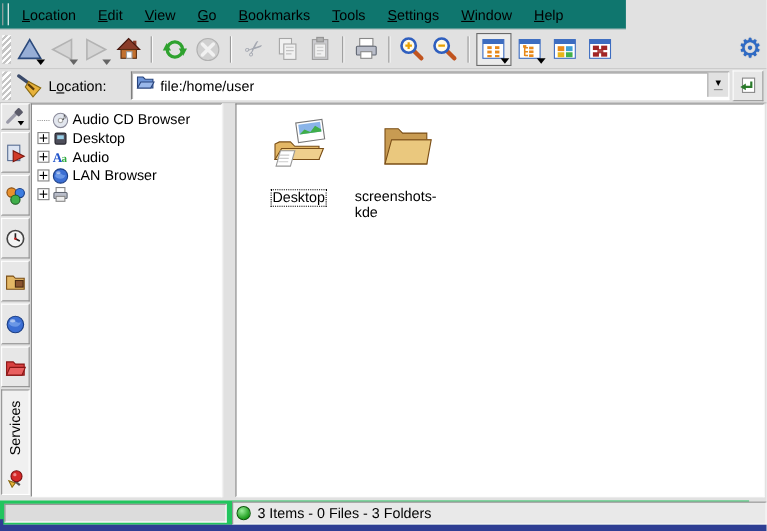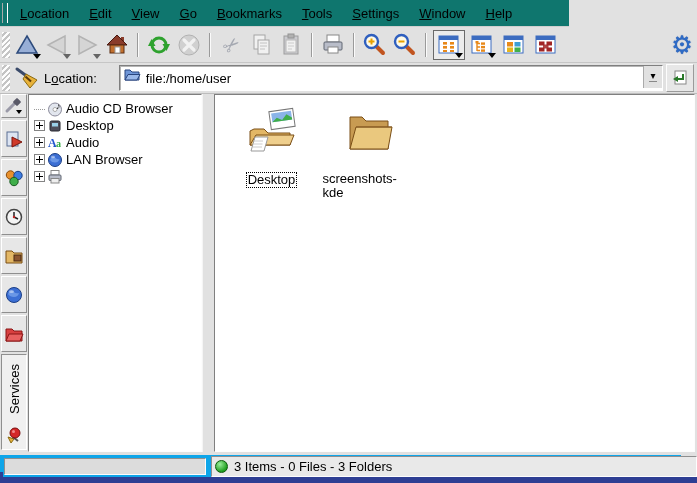--- a/index.html
+++ b/index.html
@@ -72,21 +72,21 @@
     border-left:1px solid #f5f5f5;border-right:1px solid #bdbdbd;}
   #mainview{position:absolute;left:214px;top:1px;width:481px;height:358px;background:#fff;
     border-top:1px solid #7f7f7f;border-left:1px solid #7f7f7f;
     border-bottom:1px solid #fdfdfd;border-right:1px solid #fdfdfd;
     box-sizing:border-box;padding:12px 0 0 8px;display:flex;align-items:flex-start;}
   .fitem{width:97px;display:flex;flex-direction:column;align-items:center;flex:0 0 auto;}
   .fitem .ficon{width:52px;height:48px;}
   .flabel{margin-top:17px;text-align:left;line-height:14px;max-width:92px;}
   .flabel.focused{border:1px dotted #000;padding:0 1px;}
   
-  #statusrow{position:absolute;left:0;top:455px;width:681px;height:22px;background:#0ea5e9;}
+  #statusrow{position:absolute;left:0;top:455px;width:681px;height:22px;background:#22c55e;}
   #side-status{position:absolute;left:4px;top:3px;width:200px;height:15px;background:#dcdcdc;
     border-top:1px solid #8f8f8f;border-left:1px solid #8f8f8f;
     border-bottom:1px solid #fdfdfd;border-right:1px solid #fdfdfd;}
   #main-status{position:absolute;left:211px;top:1px;width:484px;height:19px;
     display:flex;align-items:center;background:#e9e9e9;
     border-top:1px solid #8f8f8f;border-left:1px solid #8f8f8f;
     border-bottom:1px solid #fdfdfd;border-right:1px solid #fdfdfd;}
   .led{width:11px;height:11px;border-radius:50%;margin:0 6px 0 3px;flex:0 0 auto;
     background:radial-gradient(circle at 35% 30%,#9aee9a,#1f9e1f 70%);border:1px solid #0a5a0a;}
   #bottomstrip{position:absolute;left:0;top:477px;width:697px;height:6px;background:#2e3e93;}

